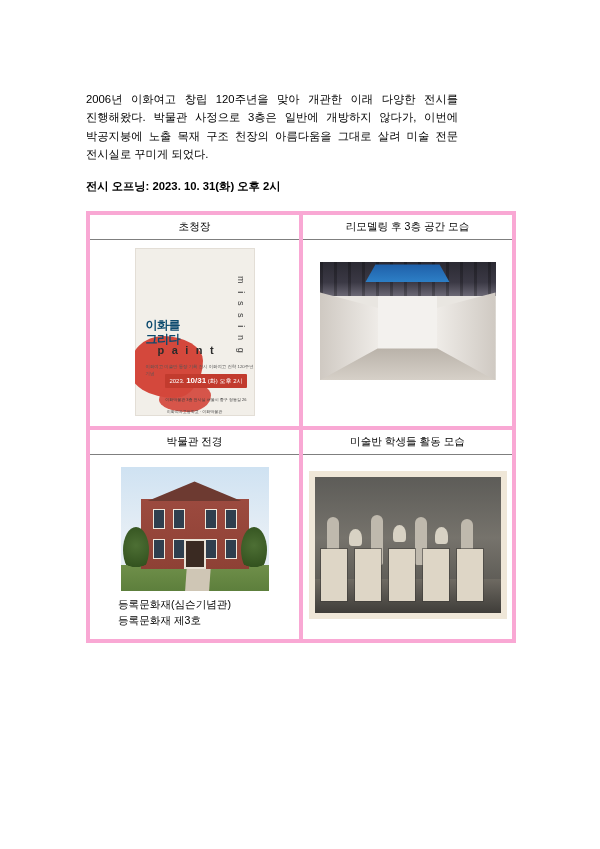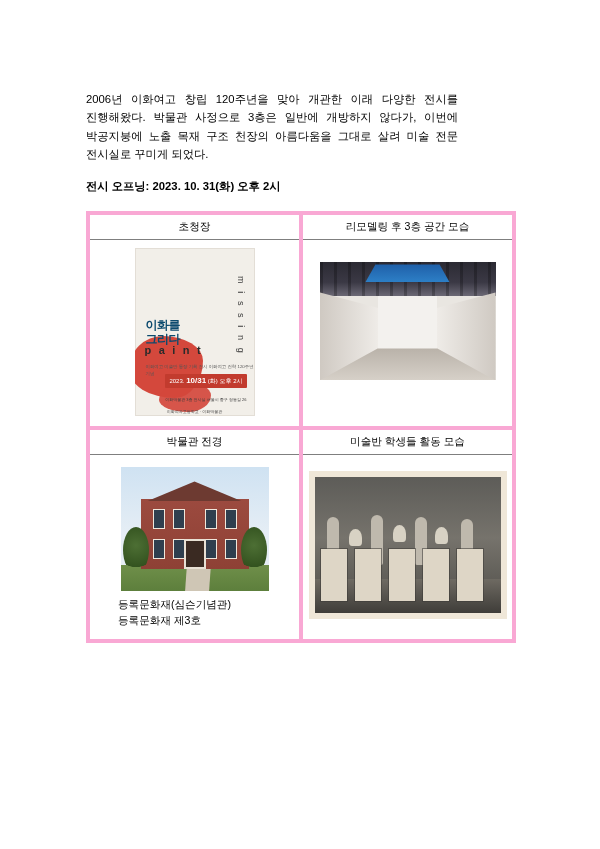--- a/index.html
+++ b/index.html
@@ -111,21 +111,21 @@
     font-size: 12px;
     font-weight: bold;
     color: #0c4a6e;
     line-height: 1.12;
     text-align: left;
     letter-spacing: -0.5px;
     margin-top: 29px;
   }
   .poster .t2 {
     position: absolute;
-    left: 10px;
+    left: 23px;
     top: 96px;
     font-size: 11px;
     font-weight: bold;
     letter-spacing: 2.2px;
     color: #2b2b2b;
   }
   .poster .vert {
     position: absolute;
     right: 10px;
     top: 28px;

